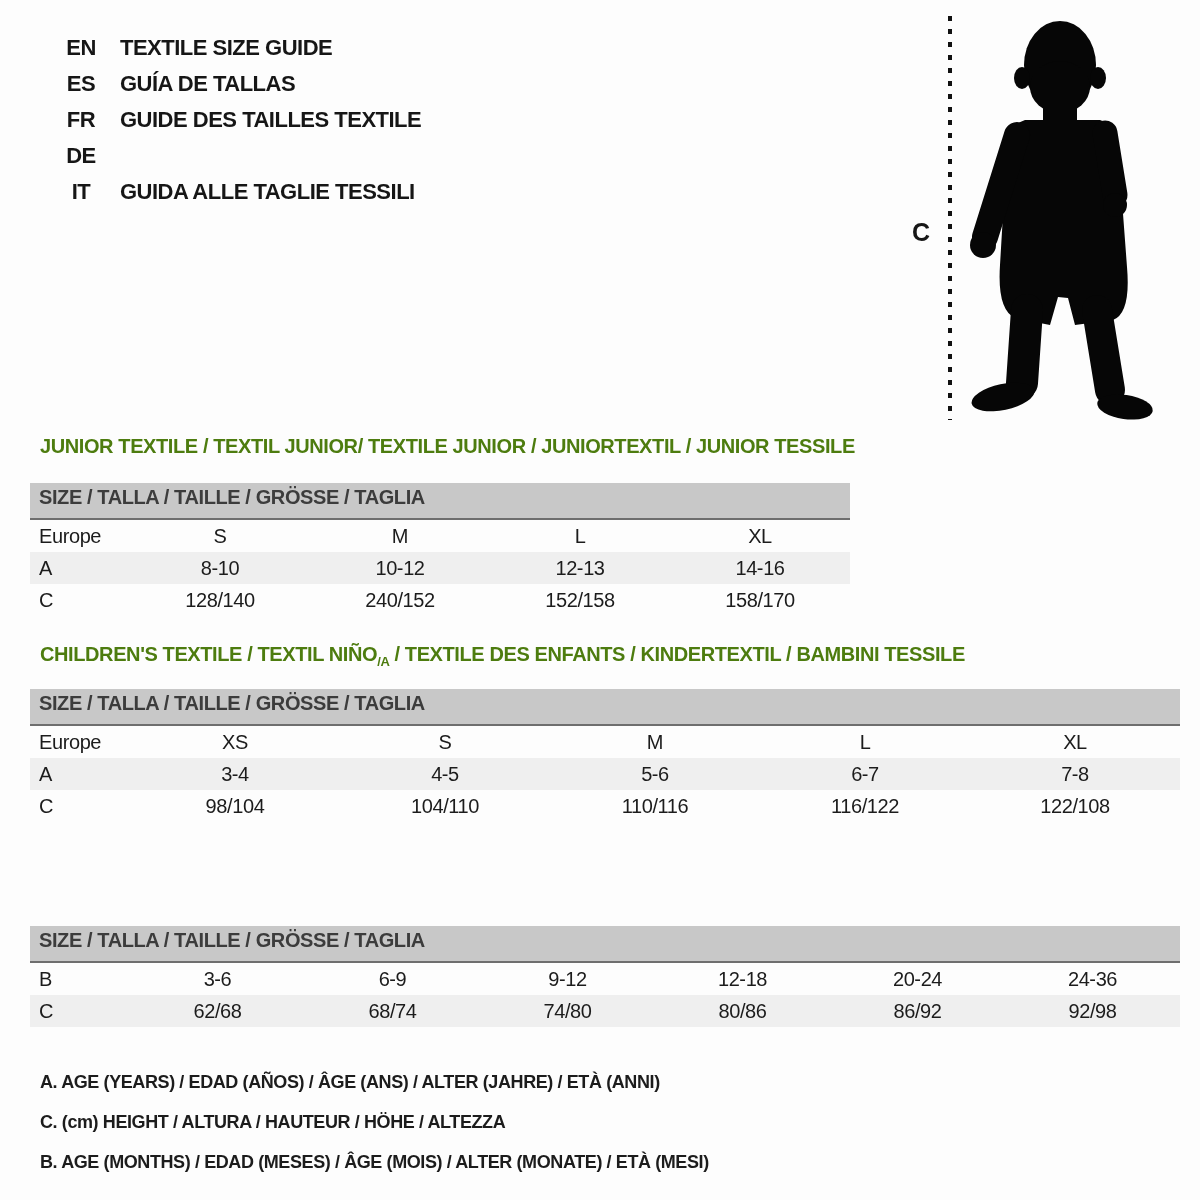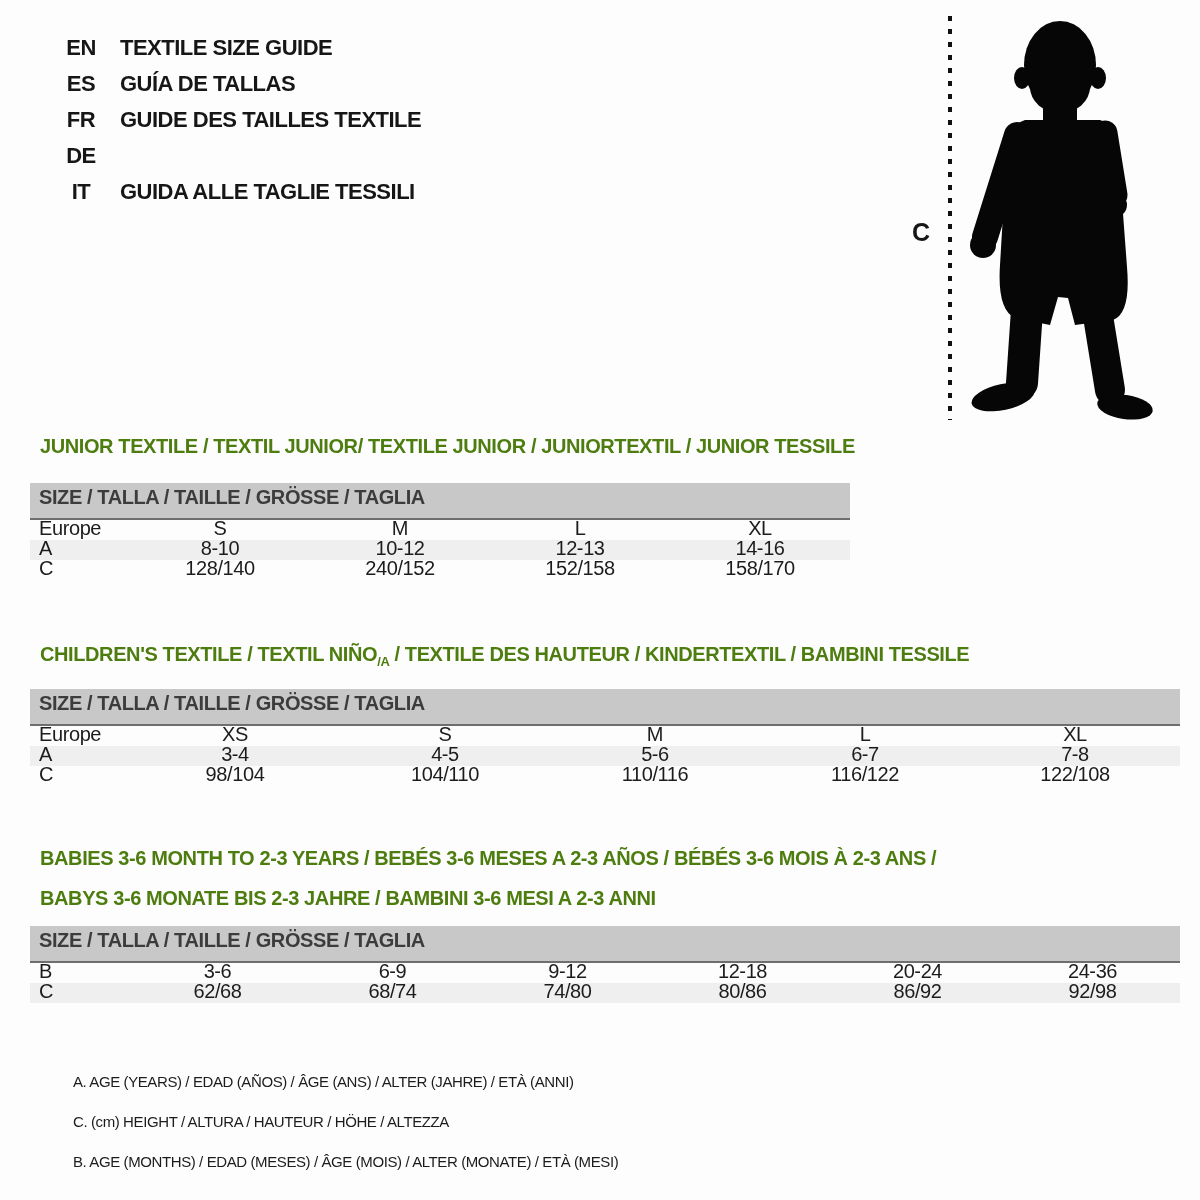--- a/index.html
+++ b/index.html
@@ -42,37 +42,37 @@
   
   .size-table { position: absolute; left: 30px; }
   .size-bar {
     height: 37px; line-height: 28px;
     background: #c8c8c8;
     border-bottom: 2px solid #6e6e6e;
     padding-left: 9px;
     font-weight: 700; font-size: 20px; letter-spacing: -0.4px;
     color: #3c3c3c;
   }
-  .t-row { display: flex; height: 20px; align-items: flex-end; }
+  .t-row { display: flex; height: 32px; align-items: center; }
   .t-row.alt { background: #efefef; }
   .t-label {
     flex: 0 0 100px; padding-left: 9px;
     font-size: 20px; letter-spacing: -0.4px; color: #1c1c1c;
   }
   .t-cell {
     flex: 1; text-align: center;
     font-size: 20px; letter-spacing: -0.4px; color: #1c1c1c;
   }
 
   
   .notes { position: absolute; left: 40px; top: 1062px; }
   .note-line {
     height: 40px; line-height: 40px;
-    font-weight: 400; font-size: 15px; letter-spacing: -0.4px;
-    color: #1c1c1c; white-space: nowrap; margin-left: 33px;
+    font-weight: 700; font-size: 18px; letter-spacing: -0.4px;
+    color: #1c1c1c; white-space: nowrap;
   }
 </style>
 </head>
 <body>
 
 <div class="page">
 
   <div class="lang-block">
     <div class="lang-row">
       <span class="lang-code">EN</span>
@@ -148,21 +148,21 @@
     <div class="t-row">
       <span class="t-label">C</span>
       <span class="t-cell">128/140</span>
       <span class="t-cell">240/152</span>
       <span class="t-cell">152/158</span>
       <span class="t-cell">158/170</span>
     </div>
   </div>
 
   <div class="section-heading" style="top:643px;">
-    <span>CHILDREN'S TEXTILE / TEXTIL NIÑO</span><span class="sub">/A</span><span> / TEXTILE DES HAUTEUR / KINDERTEXTIL / BAMBINI TESSILE</span>
+    <span>CHILDREN'S TEXTILE / TEXTIL NIÑO</span><span class="sub">/A</span><span> / TEXTILE DES ENFANTS / KINDERTEXTIL / BAMBINI TESSILE</span>
   </div>
   <div class="size-table" style="top:689px; width:1150px;">
     <div class="size-bar">SIZE / TALLA / TAILLE / GRÖSSE / TAGLIA</div>
     <div class="t-row">
       <span class="t-label">Europe</span>
       <span class="t-cell">XS</span>
       <span class="t-cell">S</span>
       <span class="t-cell">M</span>
       <span class="t-cell">L</span>
       <span class="t-cell">XL</span>
@@ -178,24 +178,20 @@
     <div class="t-row">
       <span class="t-label">C</span>
       <span class="t-cell">98/104</span>
       <span class="t-cell">104/110</span>
       <span class="t-cell">110/116</span>
       <span class="t-cell">116/122</span>
       <span class="t-cell">122/108</span>
     </div>
   </div>
 
-  <div class="section-heading heading-2line" style="top:838px;">
-    <div>BABIES 3-6 MONTH TO 2-3 YEARS / BEBÉS 3-6 MESES A 2-3 AÑOS / BÉBÉS 3-6 MOIS À 2-3 ANS /</div>
-    <div>BABYS 3-6 MONATE BIS 2-3 JAHRE / BAMBINI 3-6 MESI A 2-3 ANNI</div>
-  </div>
   <div class="size-table" style="top:926px; width:1150px;">
     <div class="size-bar">SIZE / TALLA / TAILLE / GRÖSSE / TAGLIA</div>
     <div class="t-row">
       <span class="t-label">B</span>
       <span class="t-cell">3-6</span>
       <span class="t-cell">6-9</span>
       <span class="t-cell">9-12</span>
       <span class="t-cell">12-18</span>
       <span class="t-cell">20-24</span>
       <span class="t-cell">24-36</span>

